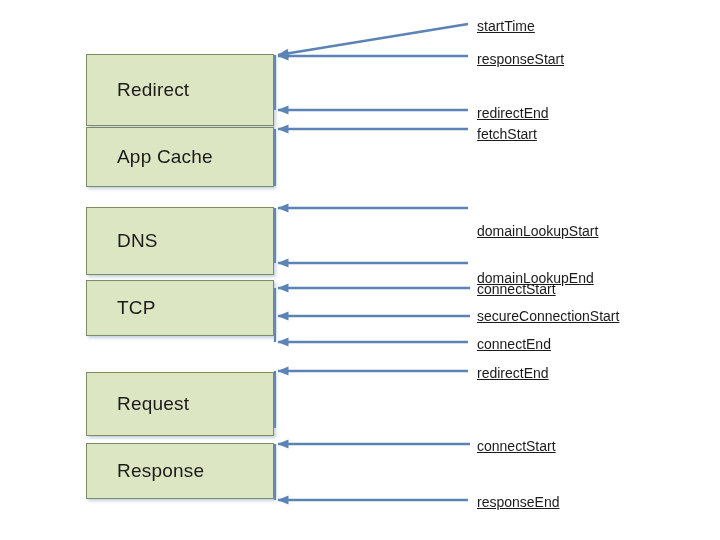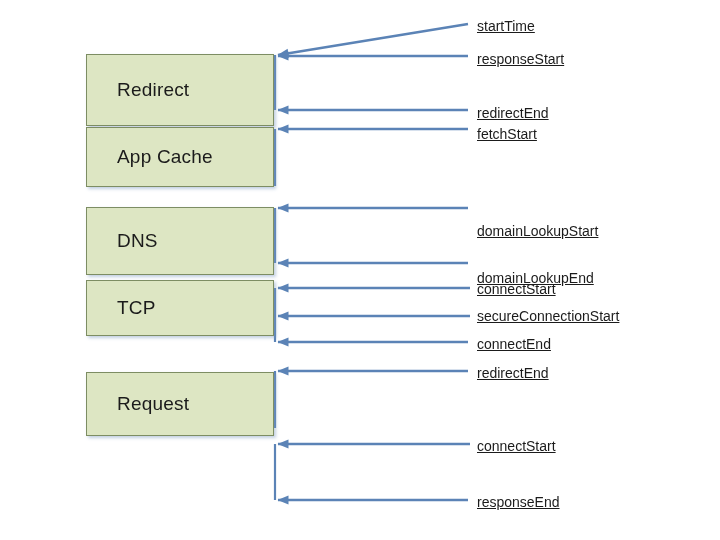--- a/index.html
+++ b/index.html
@@ -85,20 +85,23 @@
   </div>
   <div class="phase-box" style="top:207px; height:68px;">
     <span class="phase-label">DNS</span>
   </div>
   <div class="phase-box" style="top:280px; height:56px;">
     <span class="phase-label">TCP</span>
   </div>
   <div class="phase-box" style="top:372px; height:64px;">
     <span class="phase-label">Request</span>
   </div>
+  <div class="phase-box" style="top:443px; height:56px;">
+    <span class="phase-label">Response</span>
+  </div>
 
   <div class="event-label" style="top:26px;">startTime</div>
   <div class="event-label" style="top:59px;">responseStart</div>
   <div class="event-label" style="top:113px;">redirectEnd</div>
   <div class="event-label" style="top:134px;">fetchStart</div>
   <div class="event-label" style="top:207px;margin-top:24px;">domainLookupStart</div>
   <div class="event-label" style="top:258px;margin-top:20px;">domainLookupEnd</div>
   <div class="event-label" style="top:289px;">connectStart</div>
   <div class="event-label" style="top:316px;">secureConnectionStart</div>
   <div class="event-label" style="top:344px;text-align:right;">connectEnd</div>

